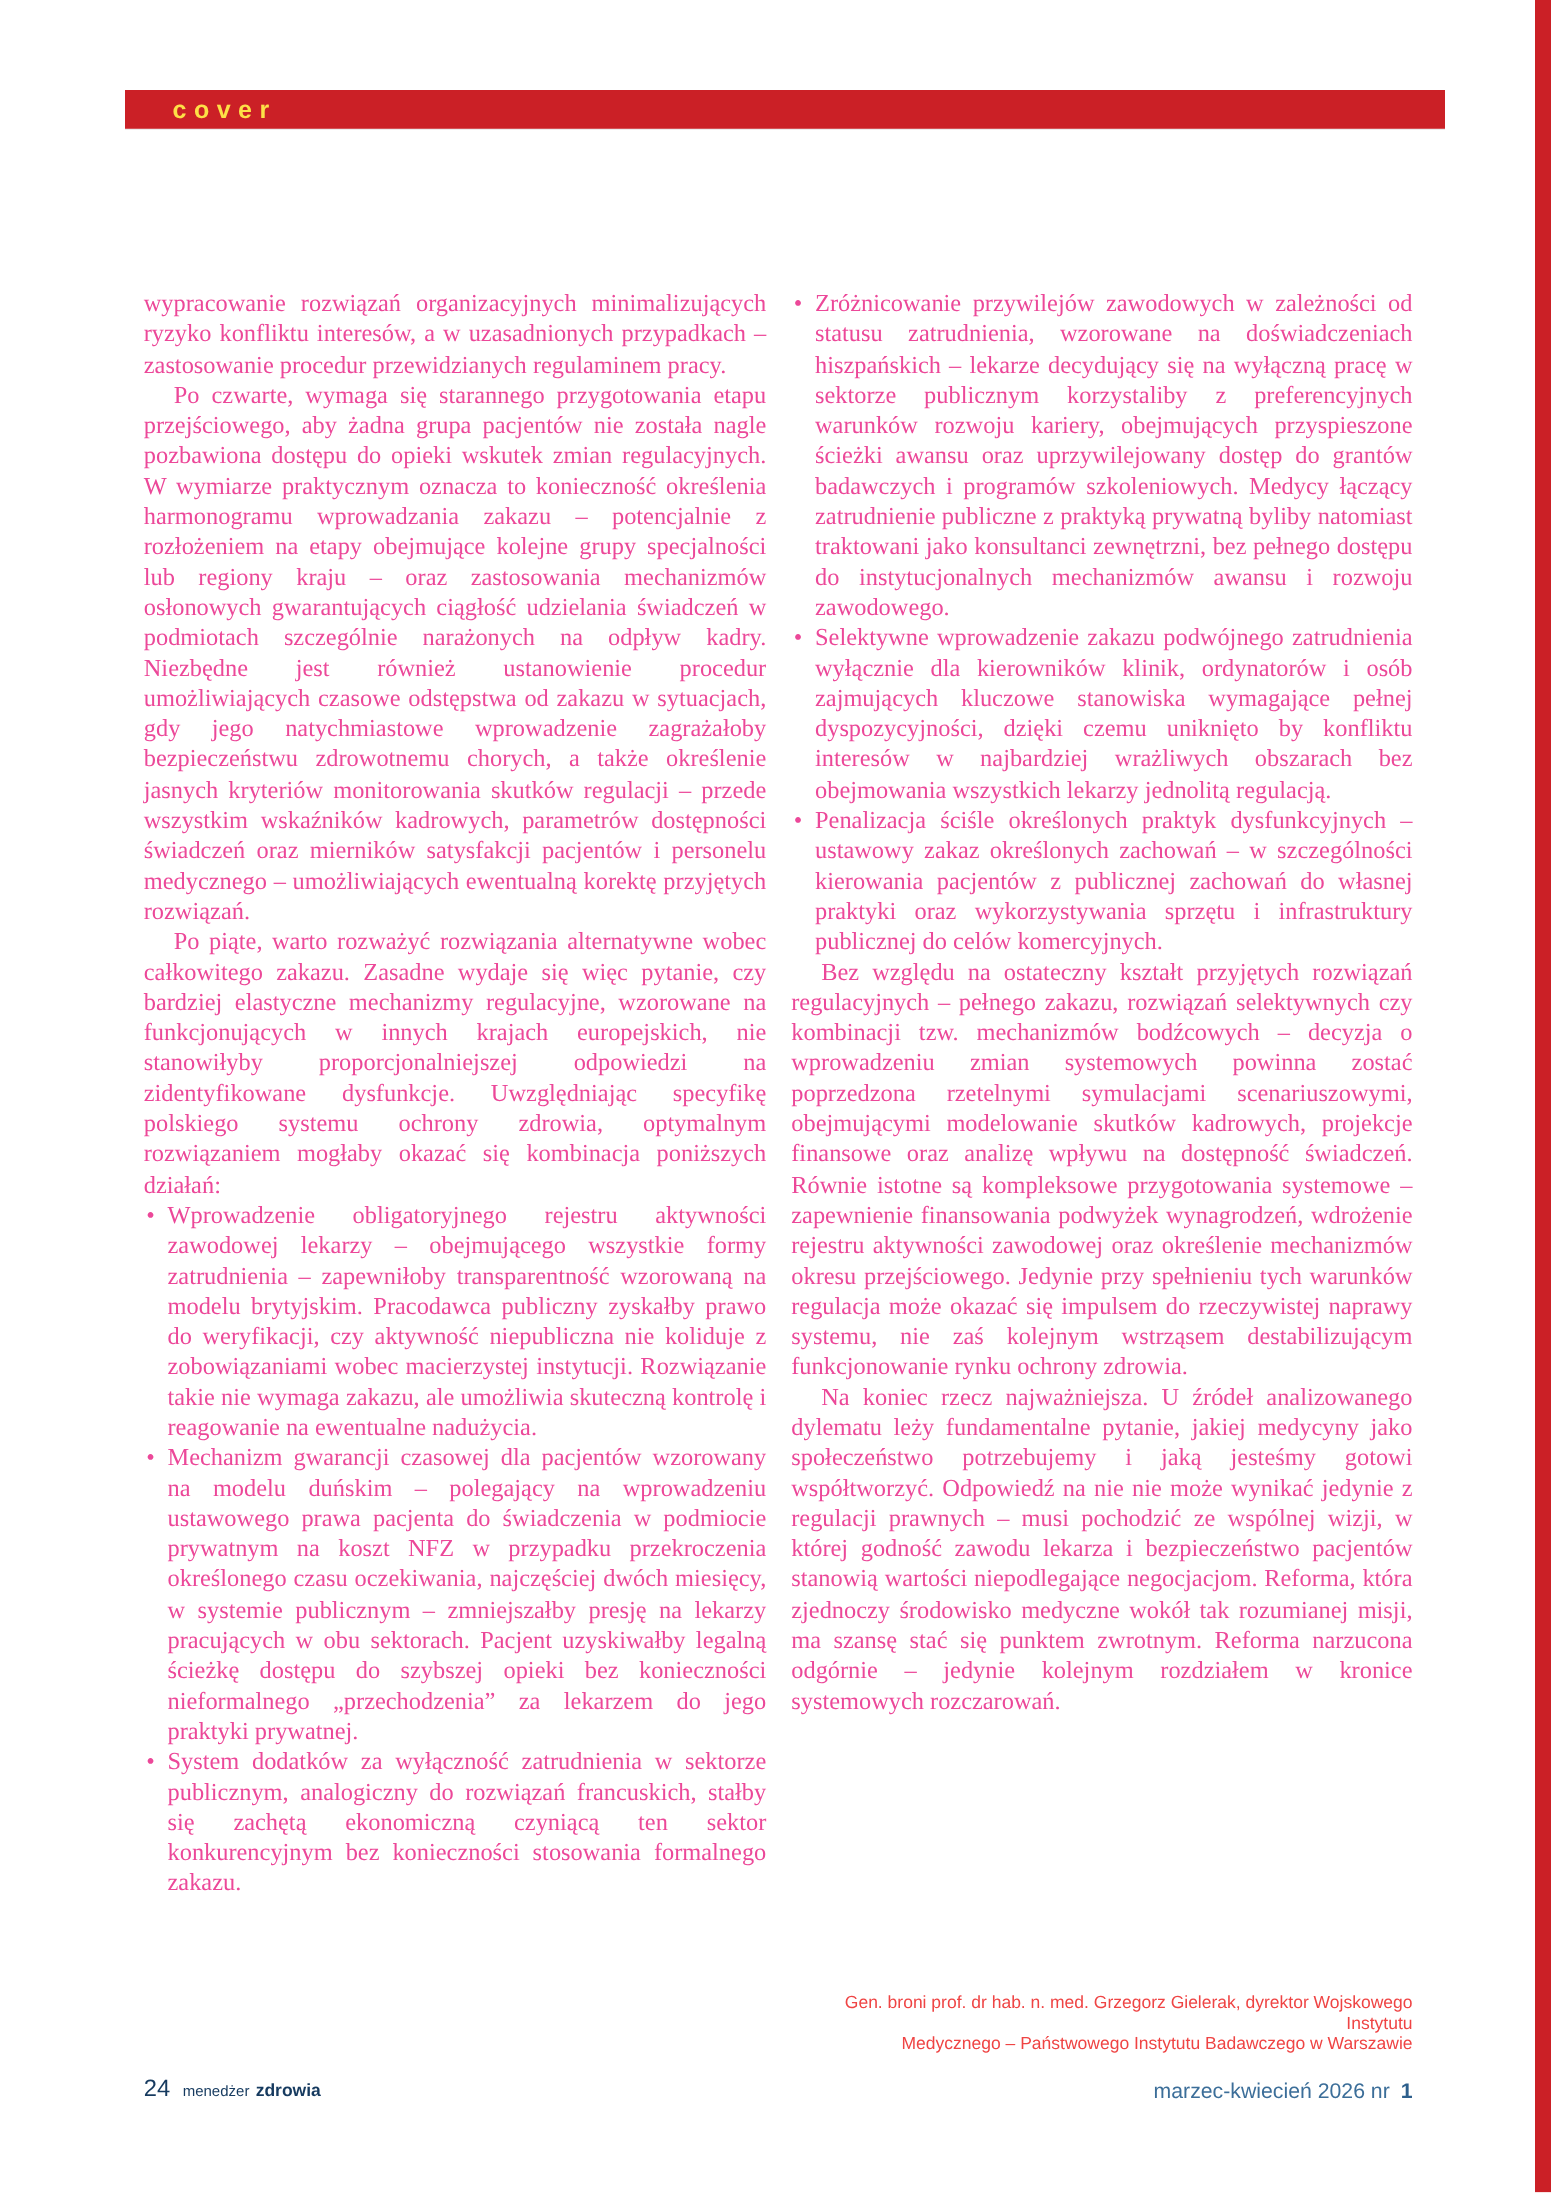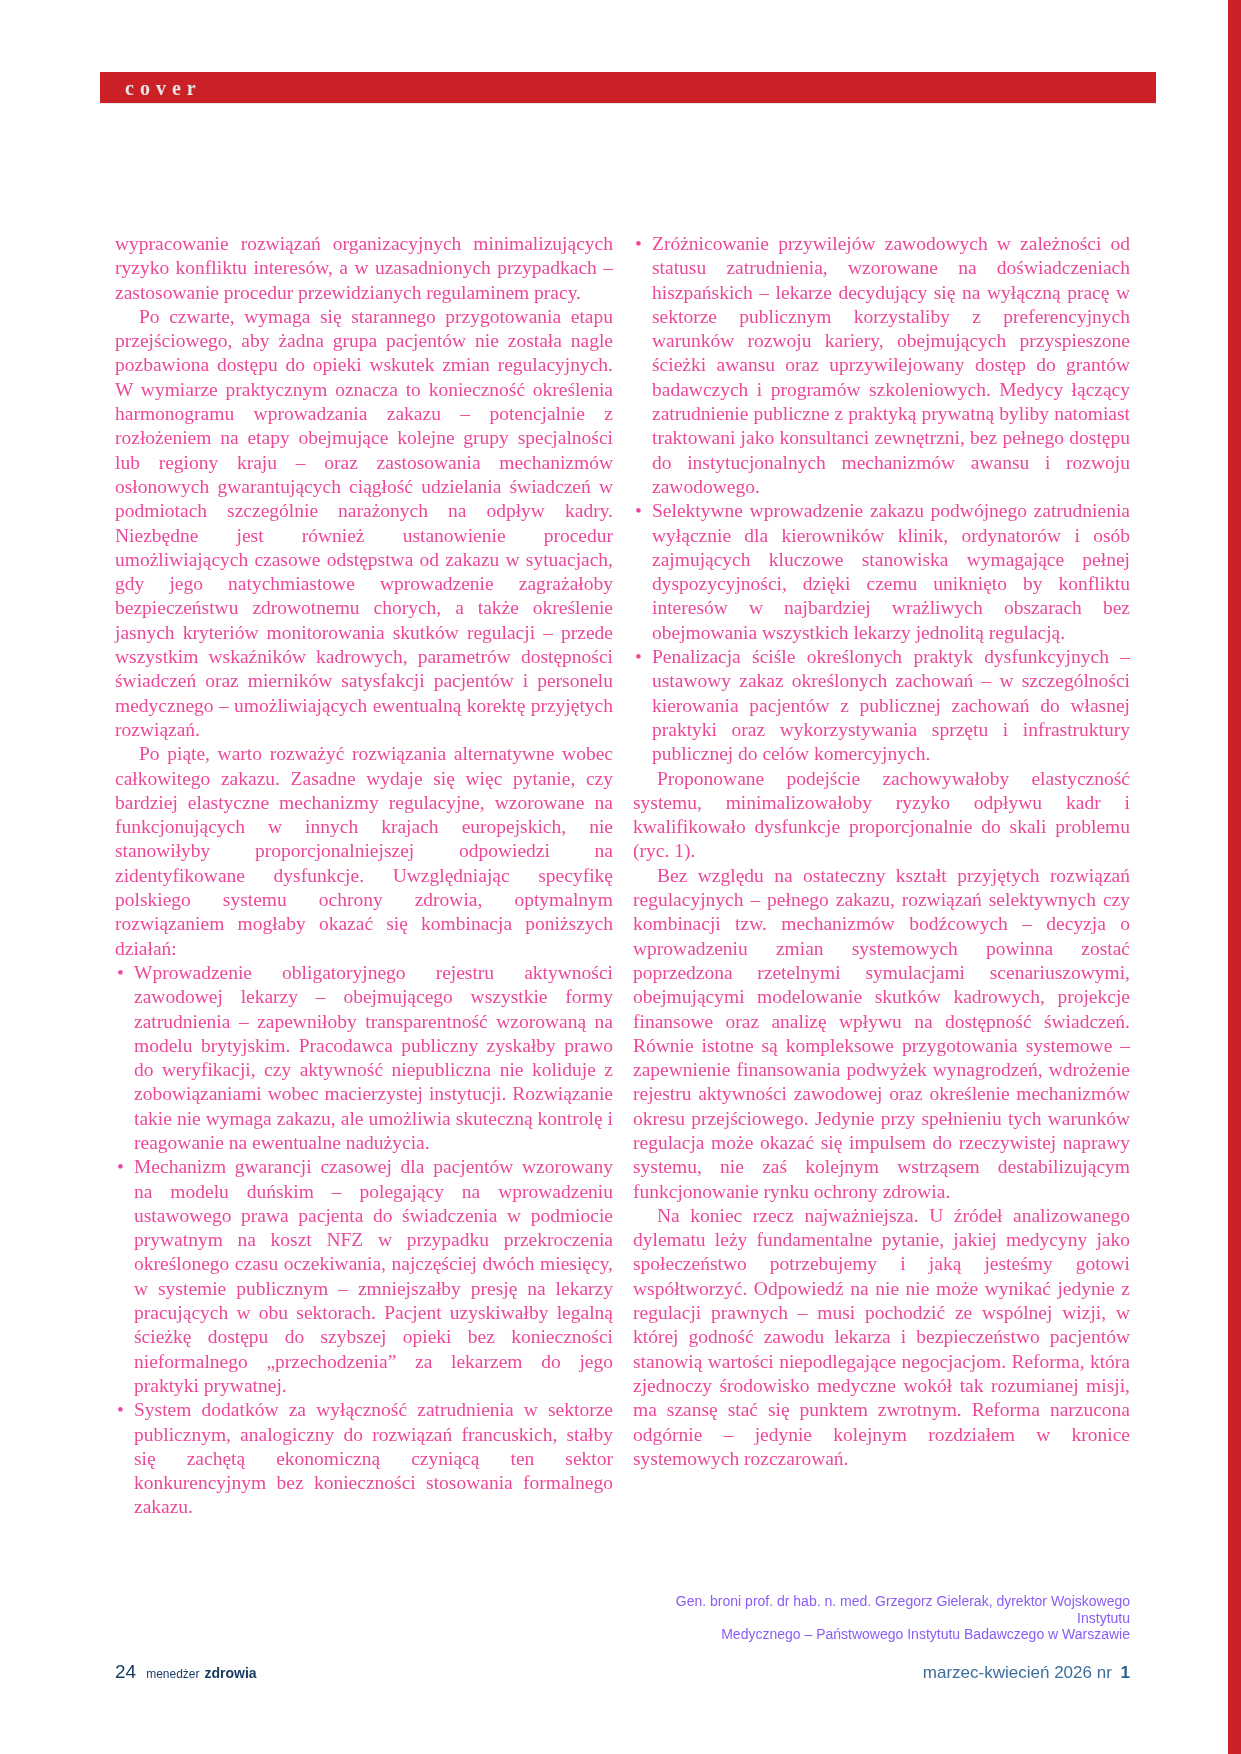--- a/index.html
+++ b/index.html
@@ -10,25 +10,25 @@
     overflow:hidden;
     font-family:"Liberation Serif", serif;
   }
   
   #cover-bar{
     position:absolute;left:100px;top:72px;width:1056px;height:31px;
     display:flex;align-items:center;
     box-shadow:0 1px 0 rgba(0,0,0,0.08);
   }
   #cover-bar .label{
-    color:#e5e5e5;
-    font-family:Liberation Serif, serif;
+    color:#fde047;
+    font-family:Liberation Sans, sans-serif;
     font-size:20px;font-weight:600;
     letter-spacing:6px;
-    margin-left:25px;
+    margin-left:38px;
     line-height:1;
   }
   
   #edge-stripe{
     position:absolute;right:0;top:0;width:13px;height:1754px;
   }
   
   .col{
     position:absolute;top:232px;
     text-align:justify;
@@ -41,21 +41,21 @@
   .para{margin:0;}
   .para.indent{text-indent:24px;}
   .para.bullet{position:relative;padding-left:19px;}
   .para.bullet .marker{position:absolute;left:2px;top:0;}
   
   #credit{
     position:absolute;right:111px;top:1593px;width:480px;
     text-align:right;
     font-family:"Liberation Sans", sans-serif;
     font-size:14px;line-height:16.5px;
-    color:#8b5cf6;
+    color:#ef4444;
   }
   
   #footer-left{
     position:absolute;left:115px;top:1661px;height:24px;
     display:flex;align-items:baseline;
     font-family:"Liberation Sans", sans-serif;
     color:#163a5f;
   }
   #footer-left .pagenum{font-size:19px;font-weight:400;margin-right:10px;}
   #footer-left .mag{font-size:12px;font-weight:400;}
@@ -85,21 +85,20 @@
       <p class="para indent">Po czwarte, wymaga się starannego przygotowania etapu przejściowego, aby żadna grupa pacjentów nie została nagle pozbawiona dostępu do opieki wskutek zmian regulacyjnych. W wymiarze praktycznym oznacza to konieczność określenia harmonogramu wprowadzania zakazu – potencjalnie z rozłożeniem na etapy obejmujące kolejne grupy specjalności lub regiony kraju – oraz zastosowania mechanizmów osłonowych gwarantujących ciągłość udzielania świadczeń w podmiotach szczególnie narażonych na odpływ kadry. Niezbędne jest również ustanowienie procedur umożliwiających czasowe odstępstwa od zakazu w sytuacjach, gdy jego natychmiastowe wprowadzenie zagrażałoby bezpieczeństwu zdrowotnemu chorych, a także określenie jasnych kryteriów monitorowania skutków regulacji – przede wszystkim wskaźników kadrowych, parametrów dostępności świadczeń oraz mierników satysfakcji pacjentów i personelu medycznego – umożliwiających ewentualną korektę przyjętych rozwiązań.</p>
       <p class="para indent">Po piąte, warto rozważyć rozwiązania alternatywne wobec całkowitego zakazu. Zasadne wydaje się więc pytanie, czy bardziej elastyczne mechanizmy regulacyjne, wzorowane na funkcjonujących w innych krajach europejskich, nie stanowiłyby proporcjonalniejszej odpowiedzi na zidentyfikowane dysfunkcje. Uwzględniając specyfikę polskiego systemu ochrony zdrowia, optymalnym rozwiązaniem mogłaby okazać się kombinacja poniższych działań:</p>
       <p class="para bullet"><span class="marker">•</span><span>Wprowadzenie obligatoryjnego rejestru aktywności zawodowej lekarzy – obejmującego wszystkie formy zatrudnienia – zapewniłoby transparentność wzorowaną na modelu brytyjskim. Pracodawca publiczny zyskałby prawo do weryfikacji, czy aktywność niepubliczna nie koliduje z zobowiązaniami wobec macierzystej instytucji. Rozwiązanie takie nie wymaga zakazu, ale umożliwia skuteczną kontrolę i reagowanie na ewentualne nadużycia.</span></p>
       <p class="para bullet"><span class="marker">•</span><span>Mechanizm gwarancji czasowej dla pacjentów wzorowany na modelu duńskim – polegający na wprowadzeniu ustawowego prawa pacjenta do świadczenia w podmiocie prywatnym na koszt NFZ w przypadku przekroczenia określonego czasu oczekiwania, najczęściej dwóch miesięcy, w systemie publicznym – zmniejszałby presję na lekarzy pracujących w obu sektorach. Pacjent uzyskiwałby legalną ścieżkę dostępu do szybszej opieki bez konieczności nieformalnego „przechodzenia” za lekarzem do jego praktyki prywatnej.</span></p>
       <p class="para bullet"><span class="marker">•</span><span>System dodatków za wyłączność zatrudnienia w sektorze publicznym, analogiczny do rozwiązań francuskich, stałby się zachętą ekonomiczną czyniącą ten sektor konkurencyjnym bez konieczności stosowania formalnego zakazu.</span></p>
     </div>
   <div id="col-right" class="col">
       <p class="para bullet"><span class="marker">•</span><span>Zróżnicowanie przywilejów zawodowych w zależności od statusu zatrudnienia, wzorowane na doświadczeniach hiszpańskich – lekarze decydujący się na wyłączną pracę w sektorze publicznym korzystaliby z preferencyjnych warunków rozwoju kariery, obejmujących przyspieszone ścieżki awansu oraz uprzywilejowany dostęp do grantów badawczych i programów szkoleniowych. Medycy łączący zatrudnienie publiczne z praktyką prywatną byliby natomiast traktowani jako konsultanci zewnętrzni, bez pełnego dostępu do instytucjonalnych mechanizmów awansu i rozwoju zawodowego.</span></p>
       <p class="para bullet"><span class="marker">•</span><span>Selektywne wprowadzenie zakazu podwójnego zatrudnienia wyłącznie dla kierowników klinik, ordynatorów i osób zajmujących kluczowe stanowiska wymagające pełnej dyspozycyjności, dzięki czemu uniknięto by konfliktu interesów w najbardziej wrażliwych obszarach bez obejmowania wszystkich lekarzy jednolitą regulacją.</span></p>
       <p class="para bullet"><span class="marker">•</span><span>Penalizacja ściśle określonych praktyk dysfunkcyjnych – ustawowy zakaz określonych zachowań – w szczególności kierowania pacjentów z publicznej zachowań do własnej praktyki oraz wykorzystywania sprzętu i infrastruktury publicznej do celów komercyjnych.</span></p>
-      <p class="para indent">Proponowane podejście zachowywałoby elastyczność systemu, minimalizowałoby ryzyko odpływu kadr i kwalifikowało dysfunkcje proporcjonalnie do skali problemu (ryc. 1).</p>
       <p class="para indent">Bez względu na ostateczny kształt przyjętych rozwiązań regulacyjnych – pełnego zakazu, rozwiązań selektywnych czy kombinacji tzw. mechanizmów bodźcowych – decyzja o wprowadzeniu zmian systemowych powinna zostać poprzedzona rzetelnymi symulacjami scenariuszowymi, obejmującymi modelowanie skutków kadrowych, projekcje finansowe oraz analizę wpływu na dostępność świadczeń. Równie istotne są kompleksowe przygotowania systemowe – zapewnienie finansowania podwyżek wynagrodzeń, wdrożenie rejestru aktywności zawodowej oraz określenie mechanizmów okresu przejściowego. Jedynie przy spełnieniu tych warunków regulacja może okazać się impulsem do rzeczywistej naprawy systemu, nie zaś kolejnym wstrząsem destabilizującym funkcjonowanie rynku ochrony zdrowia.</p>
       <p class="para indent">Na koniec rzecz najważniejsza. U źródeł analizowanego dylematu leży fundamentalne pytanie, jakiej medycyny jako społeczeństwo potrzebujemy i jaką jesteśmy gotowi współtworzyć. Odpowiedź na nie nie może wynikać jedynie z regulacji prawnych – musi pochodzić ze wspólnej wizji, w której godność zawodu lekarza i bezpieczeństwo pacjentów stanowią wartości niepodlegające negocjacjom. Reforma, która zjednoczy środowisko medyczne wokół tak rozumianej misji, ma szansę stać się punktem zwrotnym. Reforma narzucona odgórnie – jedynie kolejnym rozdziałem w kronice systemowych rozczarowań.</p>
     </div>
 
   <div id="credit">
     <div>Gen. broni prof. dr hab. n. med. Grzegorz Gielerak, dyrektor Wojskowego Instytutu</div>
     <div>Medycznego – Państwowego Instytutu Badawczego w Warszawie</div>
   </div>
 
   <div id="footer-left">

